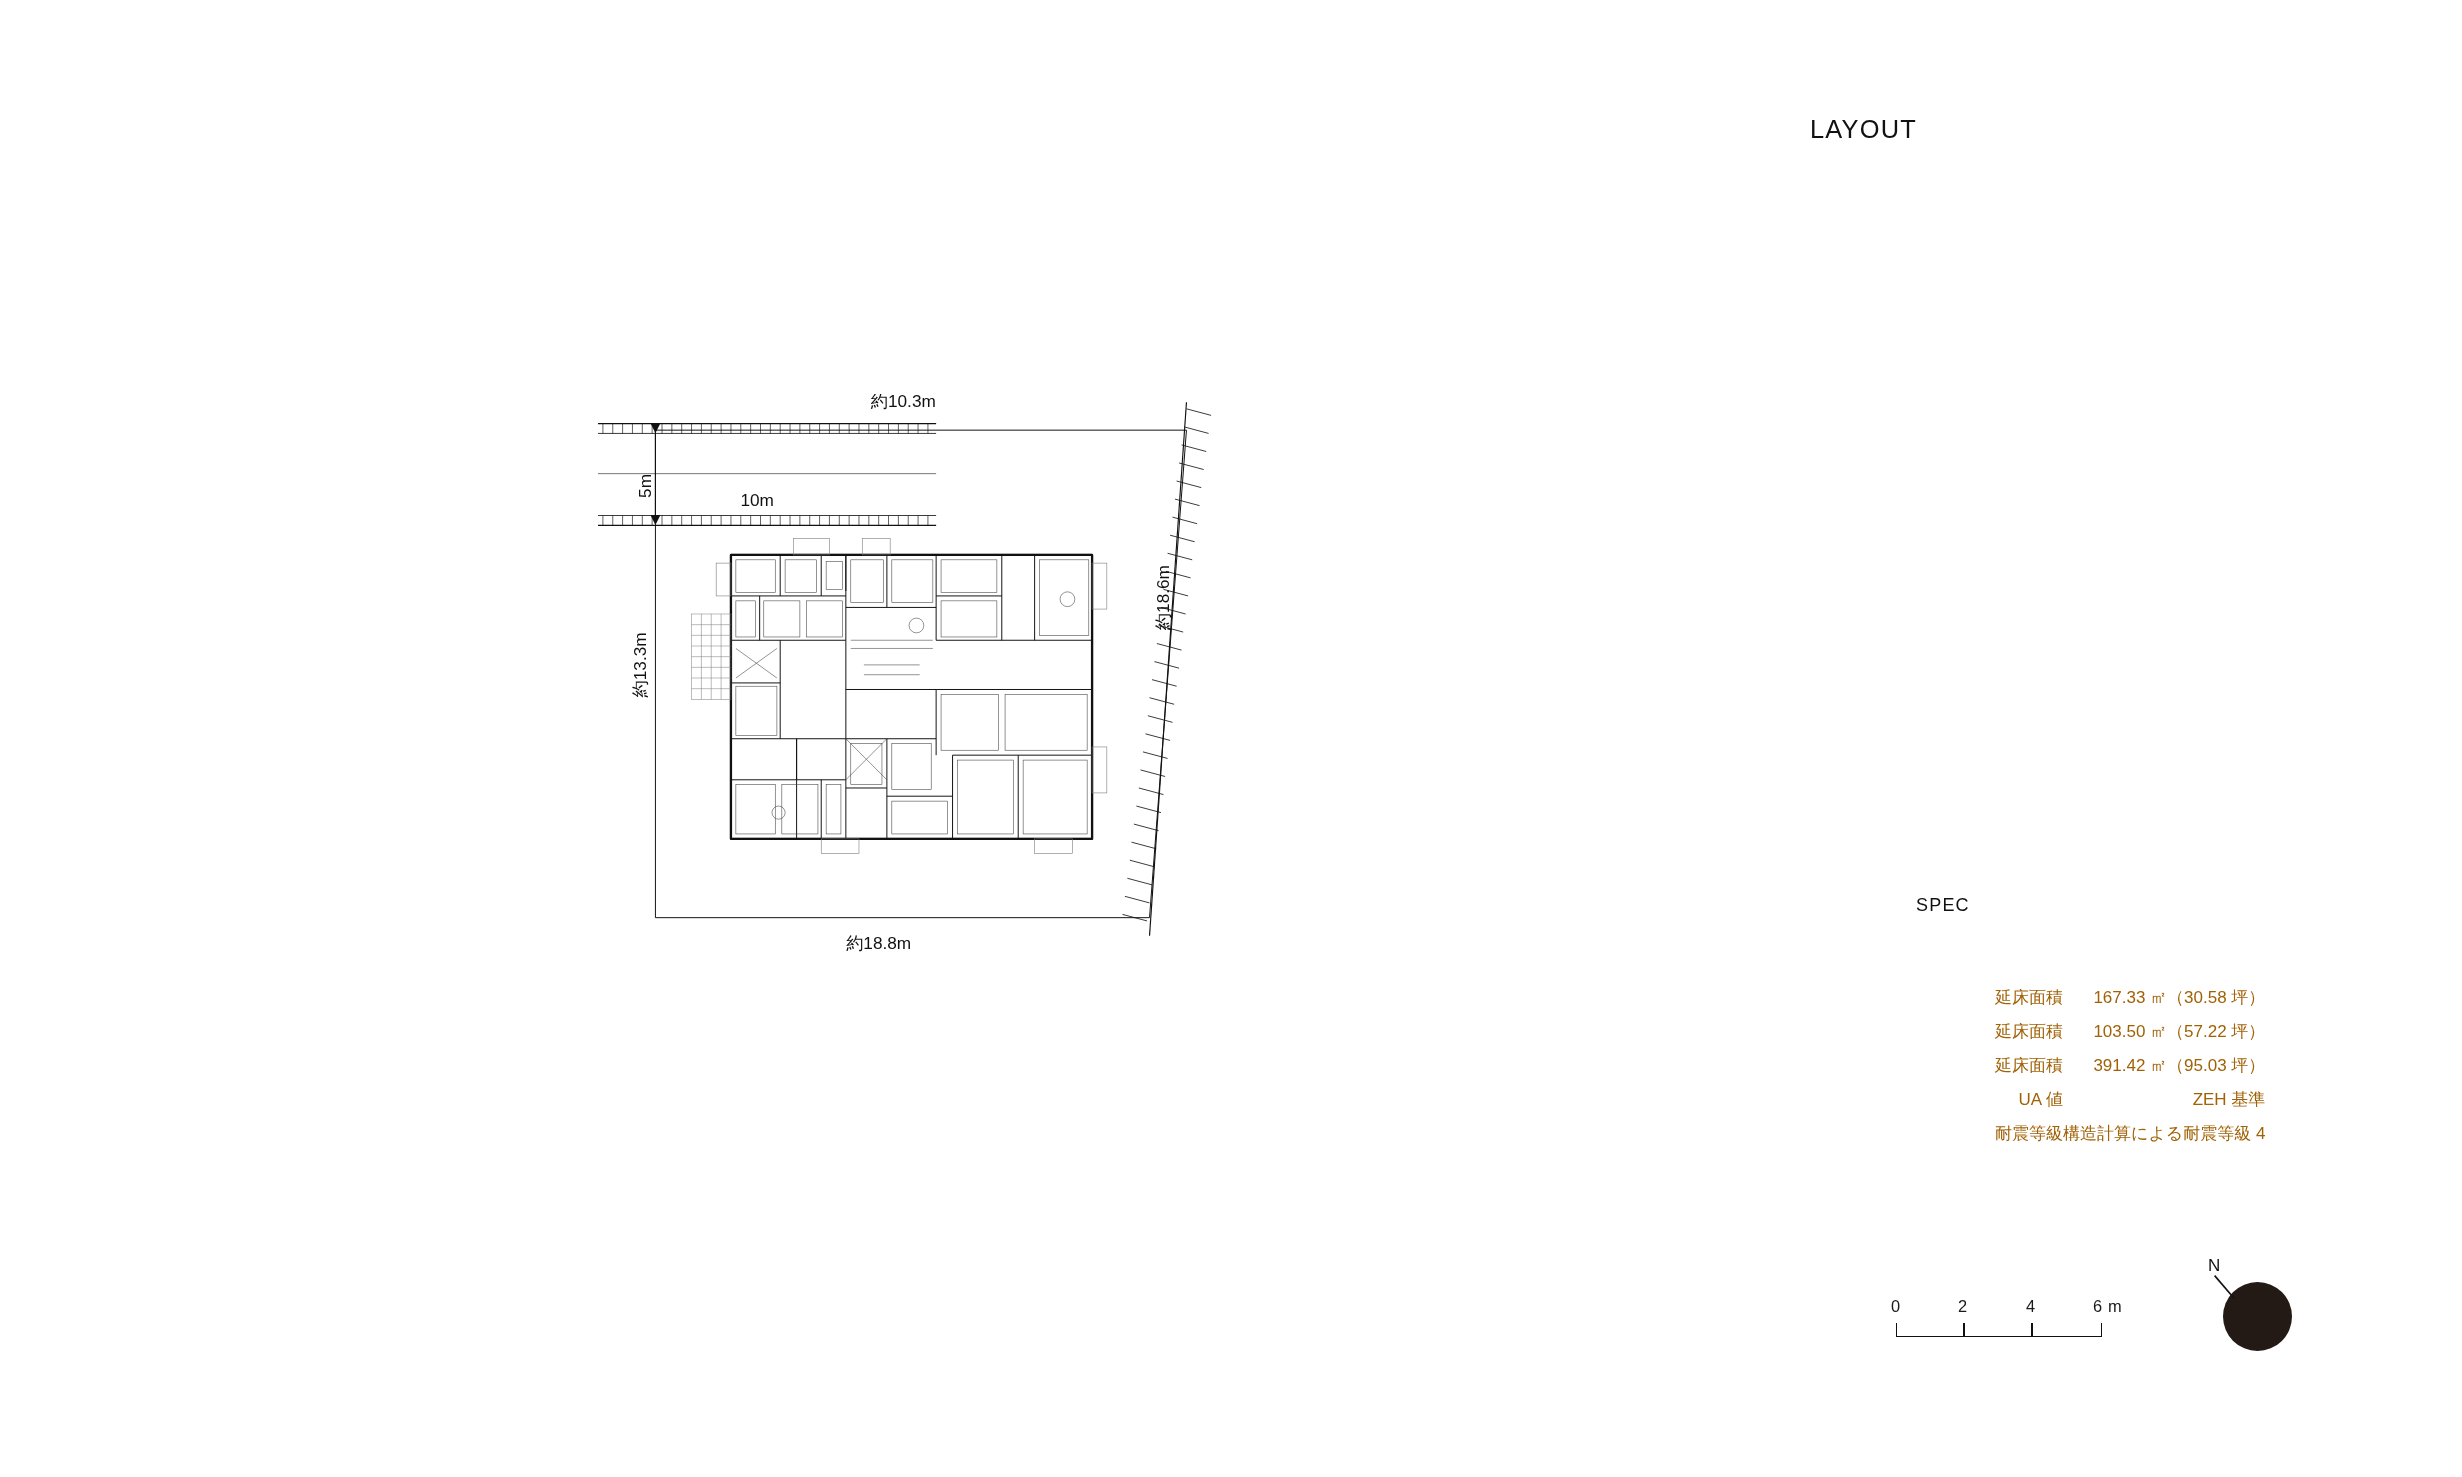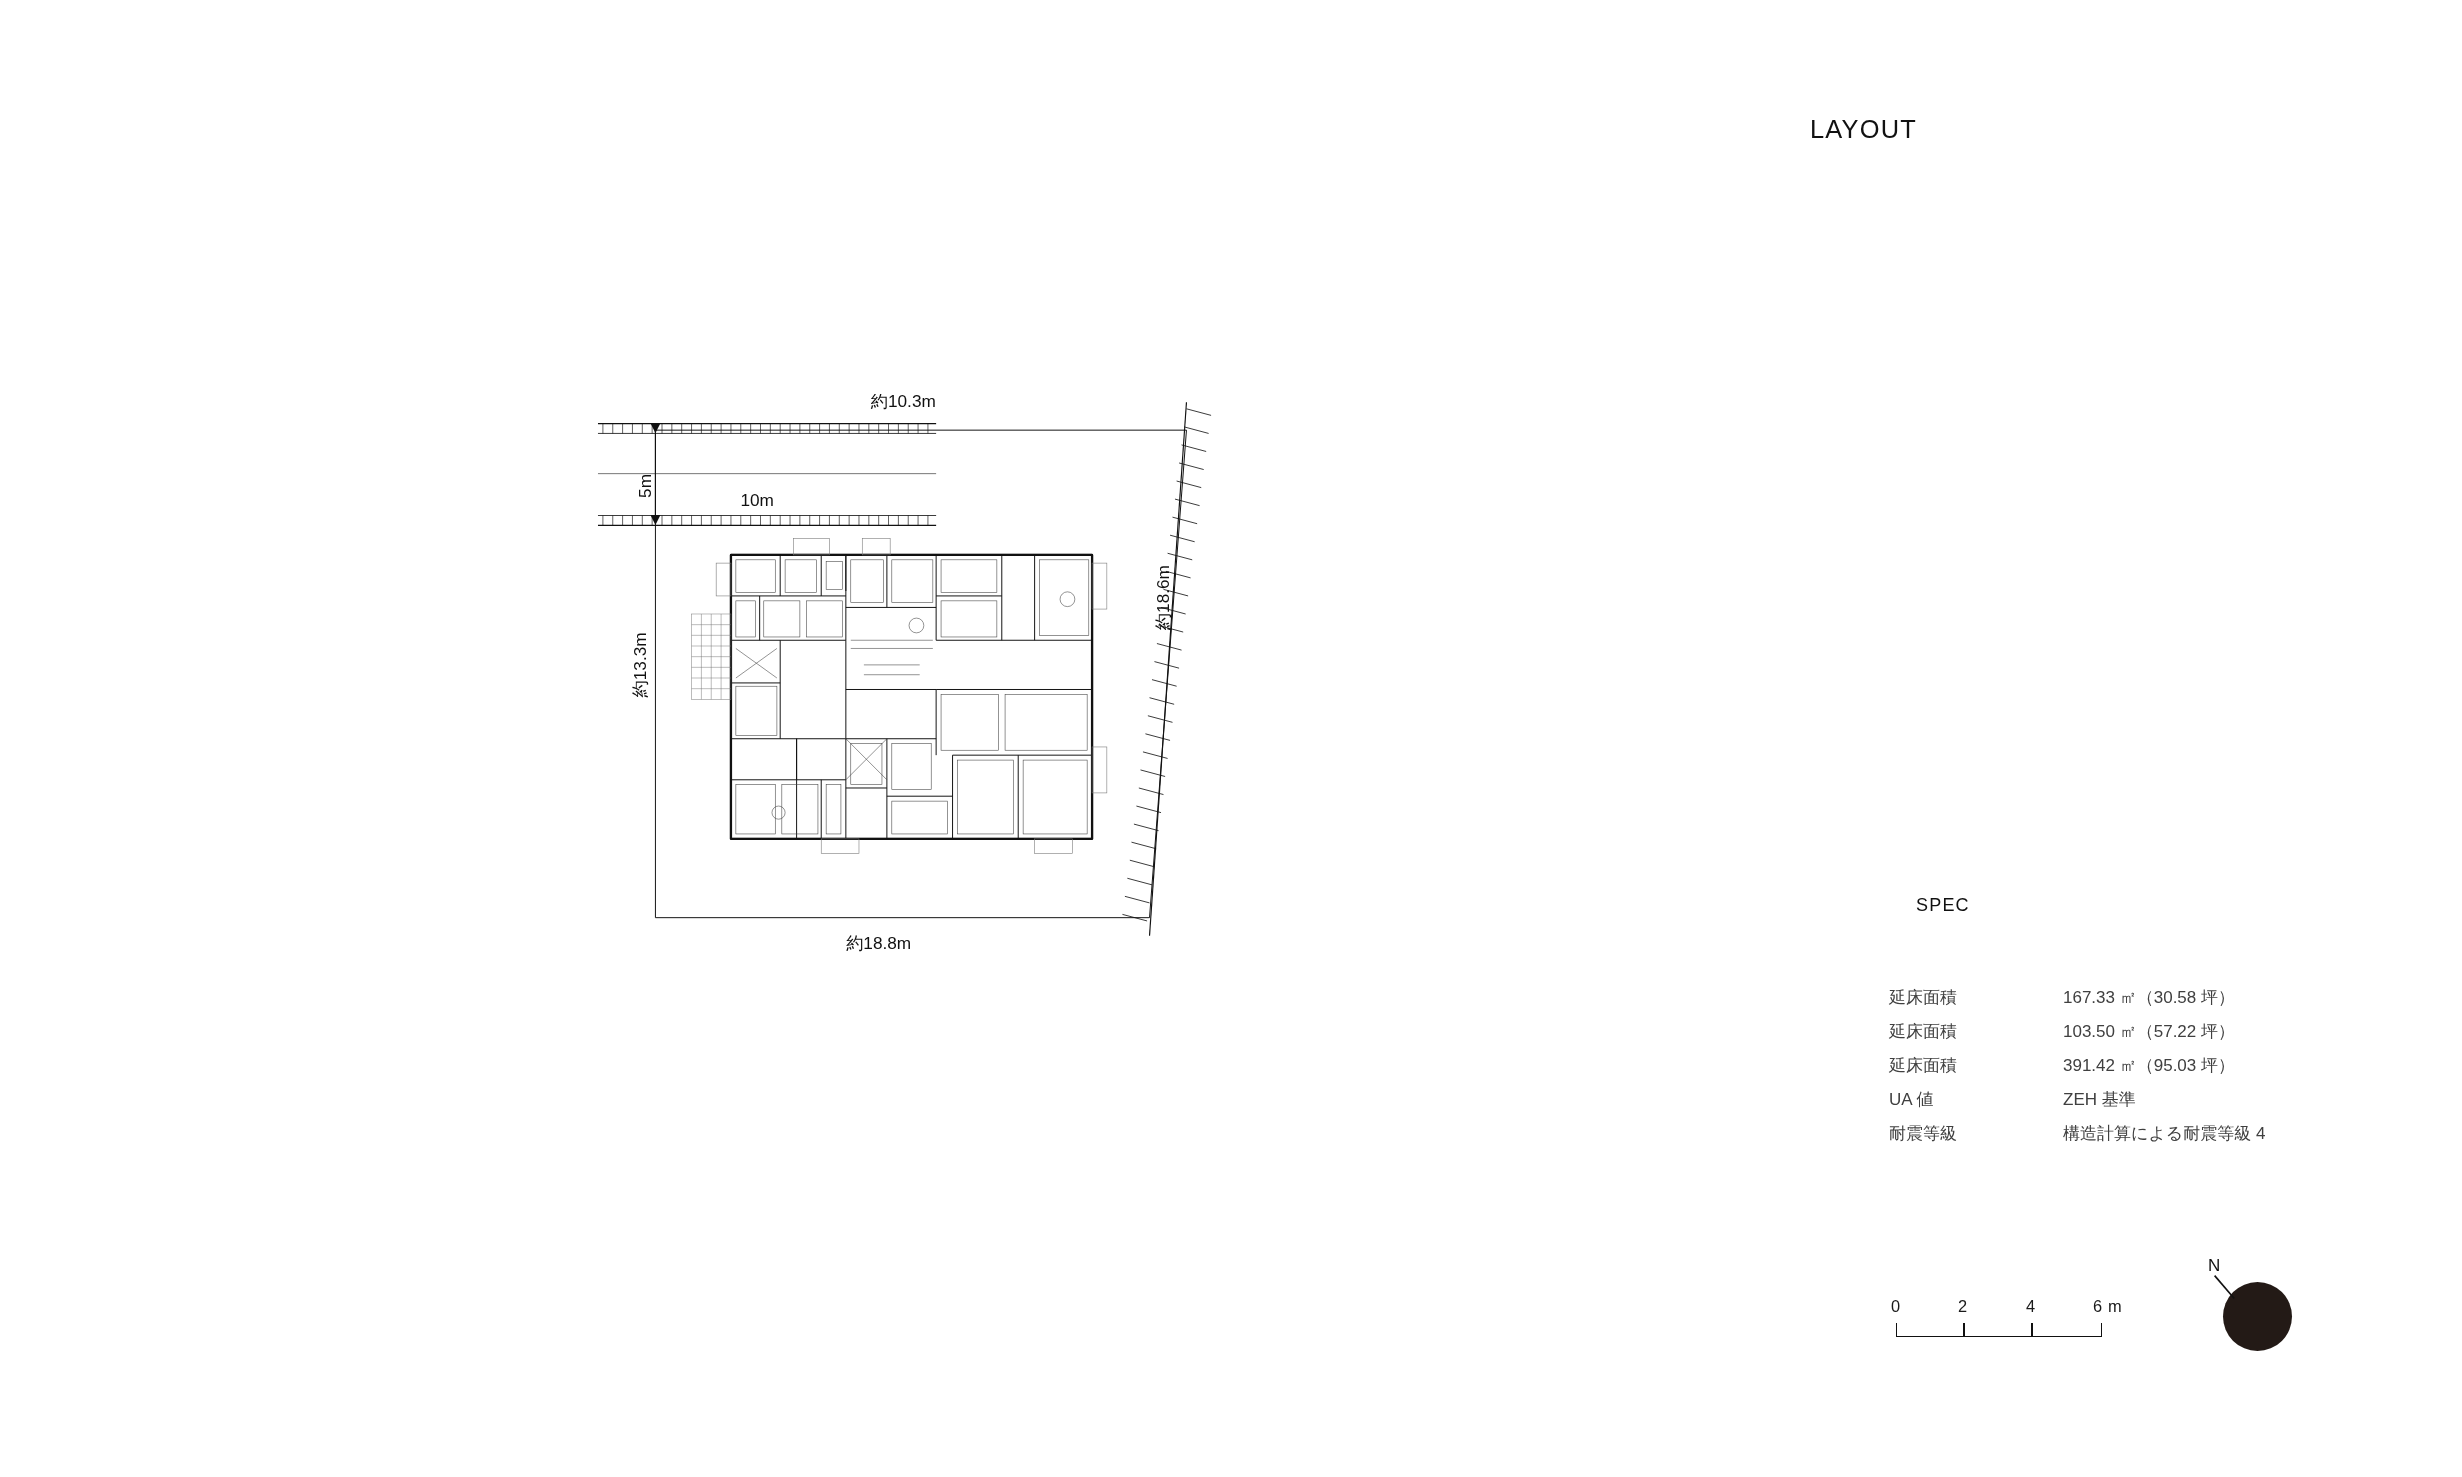--- a/index.html
+++ b/index.html
@@ -4,21 +4,21 @@
 <style>
   html,body{margin:0;padding:0;background:#ffffff;}
   body{width:2462px;height:1477px;position:relative;overflow:hidden;
        font-family:"Liberation Sans",sans-serif;color:#1a1a1a;}
   .abs{position:absolute;}
 
   
   #layout-title{left:1810px;top:115px;font-size:25.4px;letter-spacing:1.2px;color:#111;}
   #spec-title{left:1889px;top:895px;font-size:18px;letter-spacing:1.2px;color:#111;margin-left:27px;}
 
-  #spec-table{left:1889px;top:981px;font-size:17px;line-height:34px;color:#404040;}
+  #spec-table{left:1889px;top:981px;font-size:17px;line-height:34px;color:#a16207;text-align:right;}
   #spec-table table{border-collapse:collapse;}
   #spec-table td{padding:0;vertical-align:top;white-space:nowrap;}
   #spec-table td.k{width:174px;}
   #spec-table td.v{}
 
   
   #scalebar{left:1896px;top:1297px;width:222px;height:45px;}
   #scalebar .nums{position:relative;height:19.7px;font-size:16.4px;}
   #scalebar .nums span{position:absolute;top:0;}
   #scalebar .bar{position:absolute;left:0;top:26px;width:204px;height:13px;

